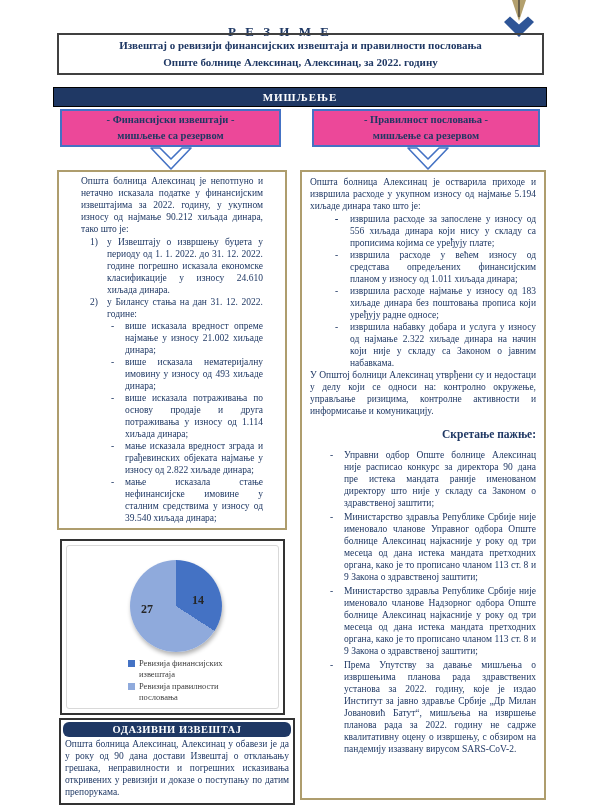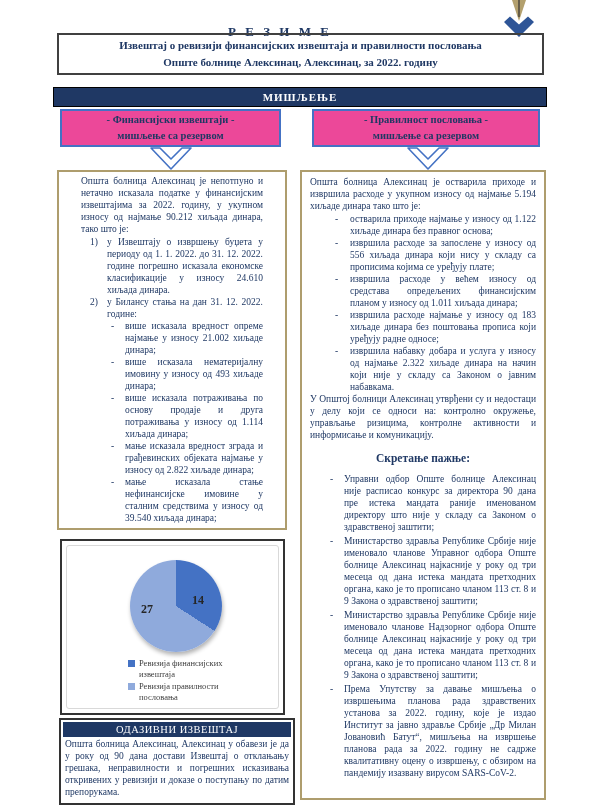--- a/index.html
+++ b/index.html
@@ -46,21 +46,21 @@
   .finding-box p { margin:0 0 1px 0; }
   .num-item  { position:relative; padding-left:26px; margin:0; }
   .num-item .marker { position:absolute; left:9px; top:0; }
   .sub-dash  { position:relative; padding-left:44px; margin:0; }
   .sub-dash .marker { position:absolute; left:30px; top:0; }
   .reg-dash  { position:relative; padding-left:40px; margin:0; }
   .reg-dash .marker { position:absolute; left:25px; top:0; }
   .att-dash  { position:relative; padding-left:34px; margin:0 0 2px 0; }
   .att-dash .marker { position:absolute; left:20px; top:0; }
   .attention-heading {
-    font-weight:bold; font-size:11.5px; text-align:center; margin:11px 0 9px 0; color:#1f3864;
+    font-weight:bold; font-size:11.5px; text-align:right; margin:11px 0 9px 0; color:#1f3864;
   }
   
   .chart-box {
     position:absolute; left:60px; top:539px; width:225px; height:176px;
     border:2px solid #333; box-sizing:border-box; background:#fff;
   }
   .chart-frame { position:absolute; inset:4px; border:1px solid #d9d9d9; border-radius:3px; }
   .chart-title {
     position:absolute; top:6px; left:0; width:100%; text-align:center;
     font-weight:bold; font-size:12.5px; letter-spacing:0.5px; color:#404040;
@@ -74,22 +74,22 @@
   .pie-label.v1 { left:79px;  top:61px; }
   .legend { position:absolute; left:66px; top:117px; width:126px; font-size:8.5px; line-height:1.35; color:#404040; }
   .legend-row { display:flex; align-items:flex-start; }
   .legend-swatch { width:7px; height:7px; margin:2px 4px 0 0; flex:none; background:#888; }
   
   .response-box {
     position:absolute; left:59px; top:718px; width:236px; height:87px;
     border:2px solid #333; box-sizing:border-box; background:#fff; padding:2px;
   }
   .response-banner {
-    background:#1f3864; color:#fff; font-weight:normal; text-align:center;
-    font-size:10.5px; line-height:15px; height:15px; letter-spacing:0.5px;
+    background:#1f3864; color:#fff; font-weight:bold; text-align:center;
+    font-size:10.5px; line-height:15px; height:15px; letter-spacing:0.5px;border-radius:6px;
   }
   .response-text { padding:1px 2px; font-size:9.5px; line-height:12px; text-align:justify; color:#1f3864; }
 </style>
 </head>
 <body>
 
 <div class="page">
 
   <div class="resume-title">Р Е З И М Е</div>
 
@@ -155,21 +155,20 @@
     <div class="sub-dash">
       <span class="marker">-</span>
       <div>мање исказала стање опреме за износ од 408 хиљада динара.</div>
     </div>
   </div>
 
   <div class="finding-box reg">
     <p>Општа болница Алексинац је остварила приходе и извршила расходе у укупном износу од најмање 5.194 хиљаде динара тако што је:</p>
     <div class="reg-dash">
       <span class="marker">-</span>
-      <div>остварила приходе најмање у износу од 1.122 хиљаде динара без правног основа;</div>
     </div>
     <div class="reg-dash">
       <span class="marker">-</span>
       <div>извршила расходе за запослене у износу од 556 хиљада динара који нису у складу са прописима којима се уређују плате;</div>
     </div>
     <div class="reg-dash">
       <span class="marker">-</span>
       <div>извршила расходе у већем износу од средстава опредељених финансијским планом у износу од 1.011 хиљада динара;</div>
     </div>
     <div class="reg-dash">

